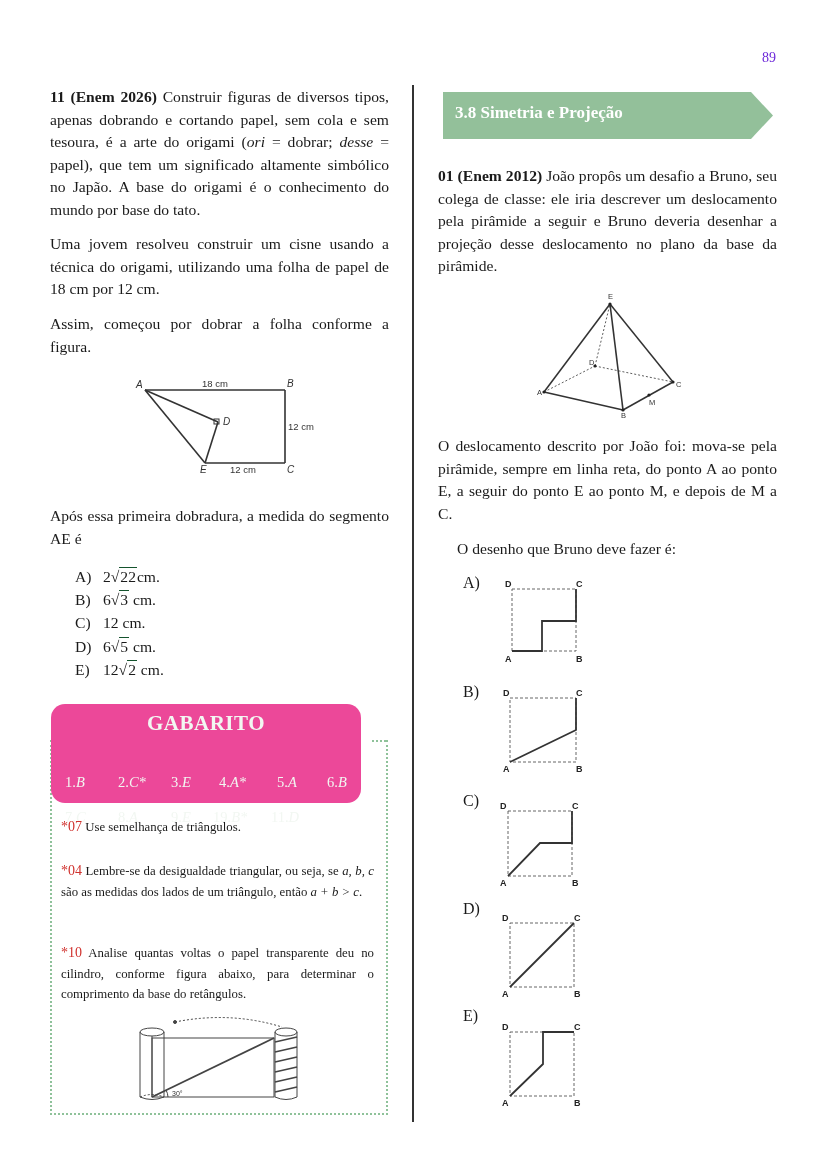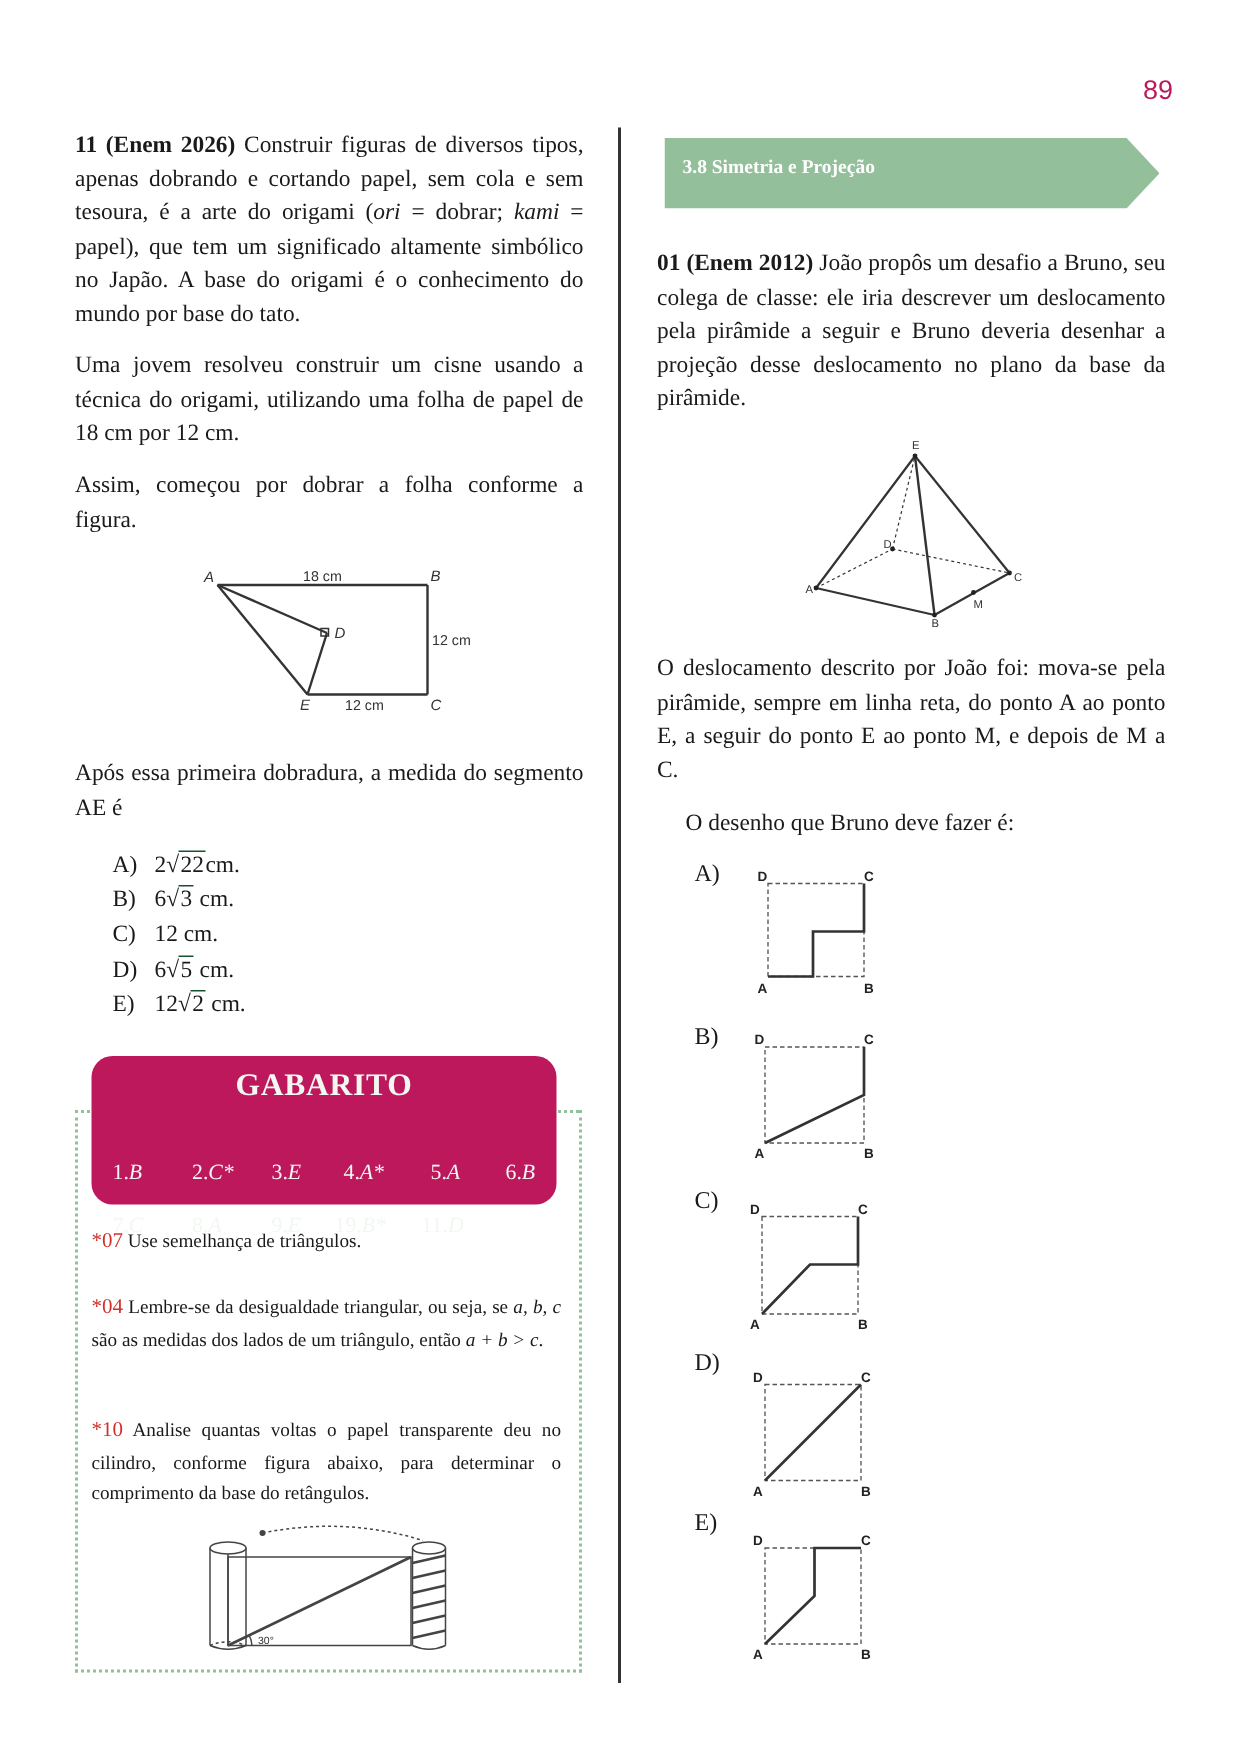--- a/index.html
+++ b/index.html
@@ -3,22 +3,22 @@
 <meta charset="utf-8">
 <style>
   html, body { margin: 0; padding: 0; }
   body {
     width: 828px; height: 1171px; position: relative; background: #ffffff;
     font-family: "Liberation Serif", "DejaVu Serif", serif; color: #1a1a1a;
     overflow: hidden;
   }
   .abs { position: absolute; }
   .page-number {
-    left: 762px; top: 50px; font-family: Liberation Sans, sans-serif;
-    font-size: 18px; color: #be185d;
+    left: 762px; top: 50px; font-family: Liberation Serif, serif;
+    font-size: 14px; color: #6d28d9;
   }
   .divider { left: 412px; top: 85px; width: 2px; height: 1037px; background: #333; }
 
   .para { font-size: 15.6px; line-height: 22.6px; text-align: justify; }
   .para b { font-weight: bold; }
   .col-left { left: 50px; width: 339px; }
   .col-right { left: 438px; width: 339px; }
 
   .options { left: 75px; font-size: 15.6px; line-height: 23.2px; }
   .opt-row { display: flex; gap: 10px; }
@@ -27,51 +27,51 @@
   .sqrt .rad { border-top: 1px solid #14532d; padding: 0 1px; }
 
   
   .dotted-frame {
     left: 50px; top: 740px; width: 334px; height: 373px;
     border: 2px dotted #8fc29a; border-top: none;
   }
   .dotted-frame-top-l { left: 50px; top: 740px; width: 14px; border-top: 2px dotted #8fc29a; }
   .dotted-frame-top-r { left: 372px; top: 740px; width: 14px; border-top: 2px dotted #8fc29a; }
   .gabarito {
-    left: 61px; top: 704px; width: 310px; height: 99px; background: #be185d;
+    left: 51px; top: 704px; width: 310px; height: 99px; background: #ec4899;
     border-radius: 14px; color: #f2f7f2;
   }
   .gabarito-title {
     position: absolute; left: 0; right: 0; top: 7px; text-align: center;
     font-size: 21px; font-weight: bold; letter-spacing: 0.5px;
   }
   .gab-row { position: absolute; left: 14px; right: 10px; font-size: 14.5px; font-style: normal; }
   .gab-item { position: absolute; white-space: nowrap; margin-top: 33px; }
   .gab-item .ans { font-style: italic; }
 
   .note { left: 61px; width: 313px; font-size: 12.8px; line-height: 20.5px; text-align: justify; }
   .note .star { color: #d0312d; font-size: 14px; }
   .note i { font-style: italic; }
 
   .banner { left: 443px; top: 92px; width: 330px; height: 47px; }
   .banner-text {
-    position: absolute; left: 12px; top: 11px; color: #ffffff; font-weight: bold; font-size: 13px;
+    position: absolute; left: 12px; top: 11px; color: #ffffff; font-weight: bold; font-size: 17px;
   }
 
   .alt-label { font-size: 16px; }
   .diag-label { font-family: "Liberation Sans", "DejaVu Sans", sans-serif; font-weight: bold; font-size: 9px; }
 </style>
 </head>
 <body>
 
 <div class="abs page-number">89</div>
 <div class="abs divider"></div>
 
 <div class="abs para col-left" style="top:86px;">
-  <b>11 (Enem 2026)</b><span> Construir figuras de diversos tipos, apenas dobrando e cortando papel, sem cola e sem tesoura, é a arte do origami (</span><i>ori</i><span> = dobrar; </span><i>kami</i><span> = papel), que tem um significado altamente simbólico no Japão. A base do origami é o conhecimento do mundo por base do tato.</span>
+  <b>11 (Enem 2026)</b><span> Construir figuras de diversos tipos, apenas dobrando e cortando papel, sem cola e sem tesoura, é a arte do origami (</span><i>ori</i><span> = dobrar; </span><i>desse</i><span> = papel), que tem um significado altamente simbólico no Japão. A base do origami é o conhecimento do mundo por base do tato.</span>
 </div>
 <div class="abs para col-left" style="top:233px;">Uma jovem resolveu construir um cisne usando a técnica do origami, utilizando uma folha de papel de 18 cm por 12 cm.</div>
 <div class="abs para col-left" style="top:313px;">Assim, começou por dobrar a folha conforme a figura.</div>
 
 <svg class="abs" style="left:130px; top:375px;" width="200" height="100">
   <g stroke="#333" stroke-width="1.6" fill="none">
     <line x1="15" y1="15" x2="155" y2="15"></line>
     <line x1="155" y1="15" x2="155" y2="88"></line>
     <line x1="155" y1="88" x2="75" y2="88"></line>
     <line x1="15" y1="15" x2="75" y2="88"></line>

